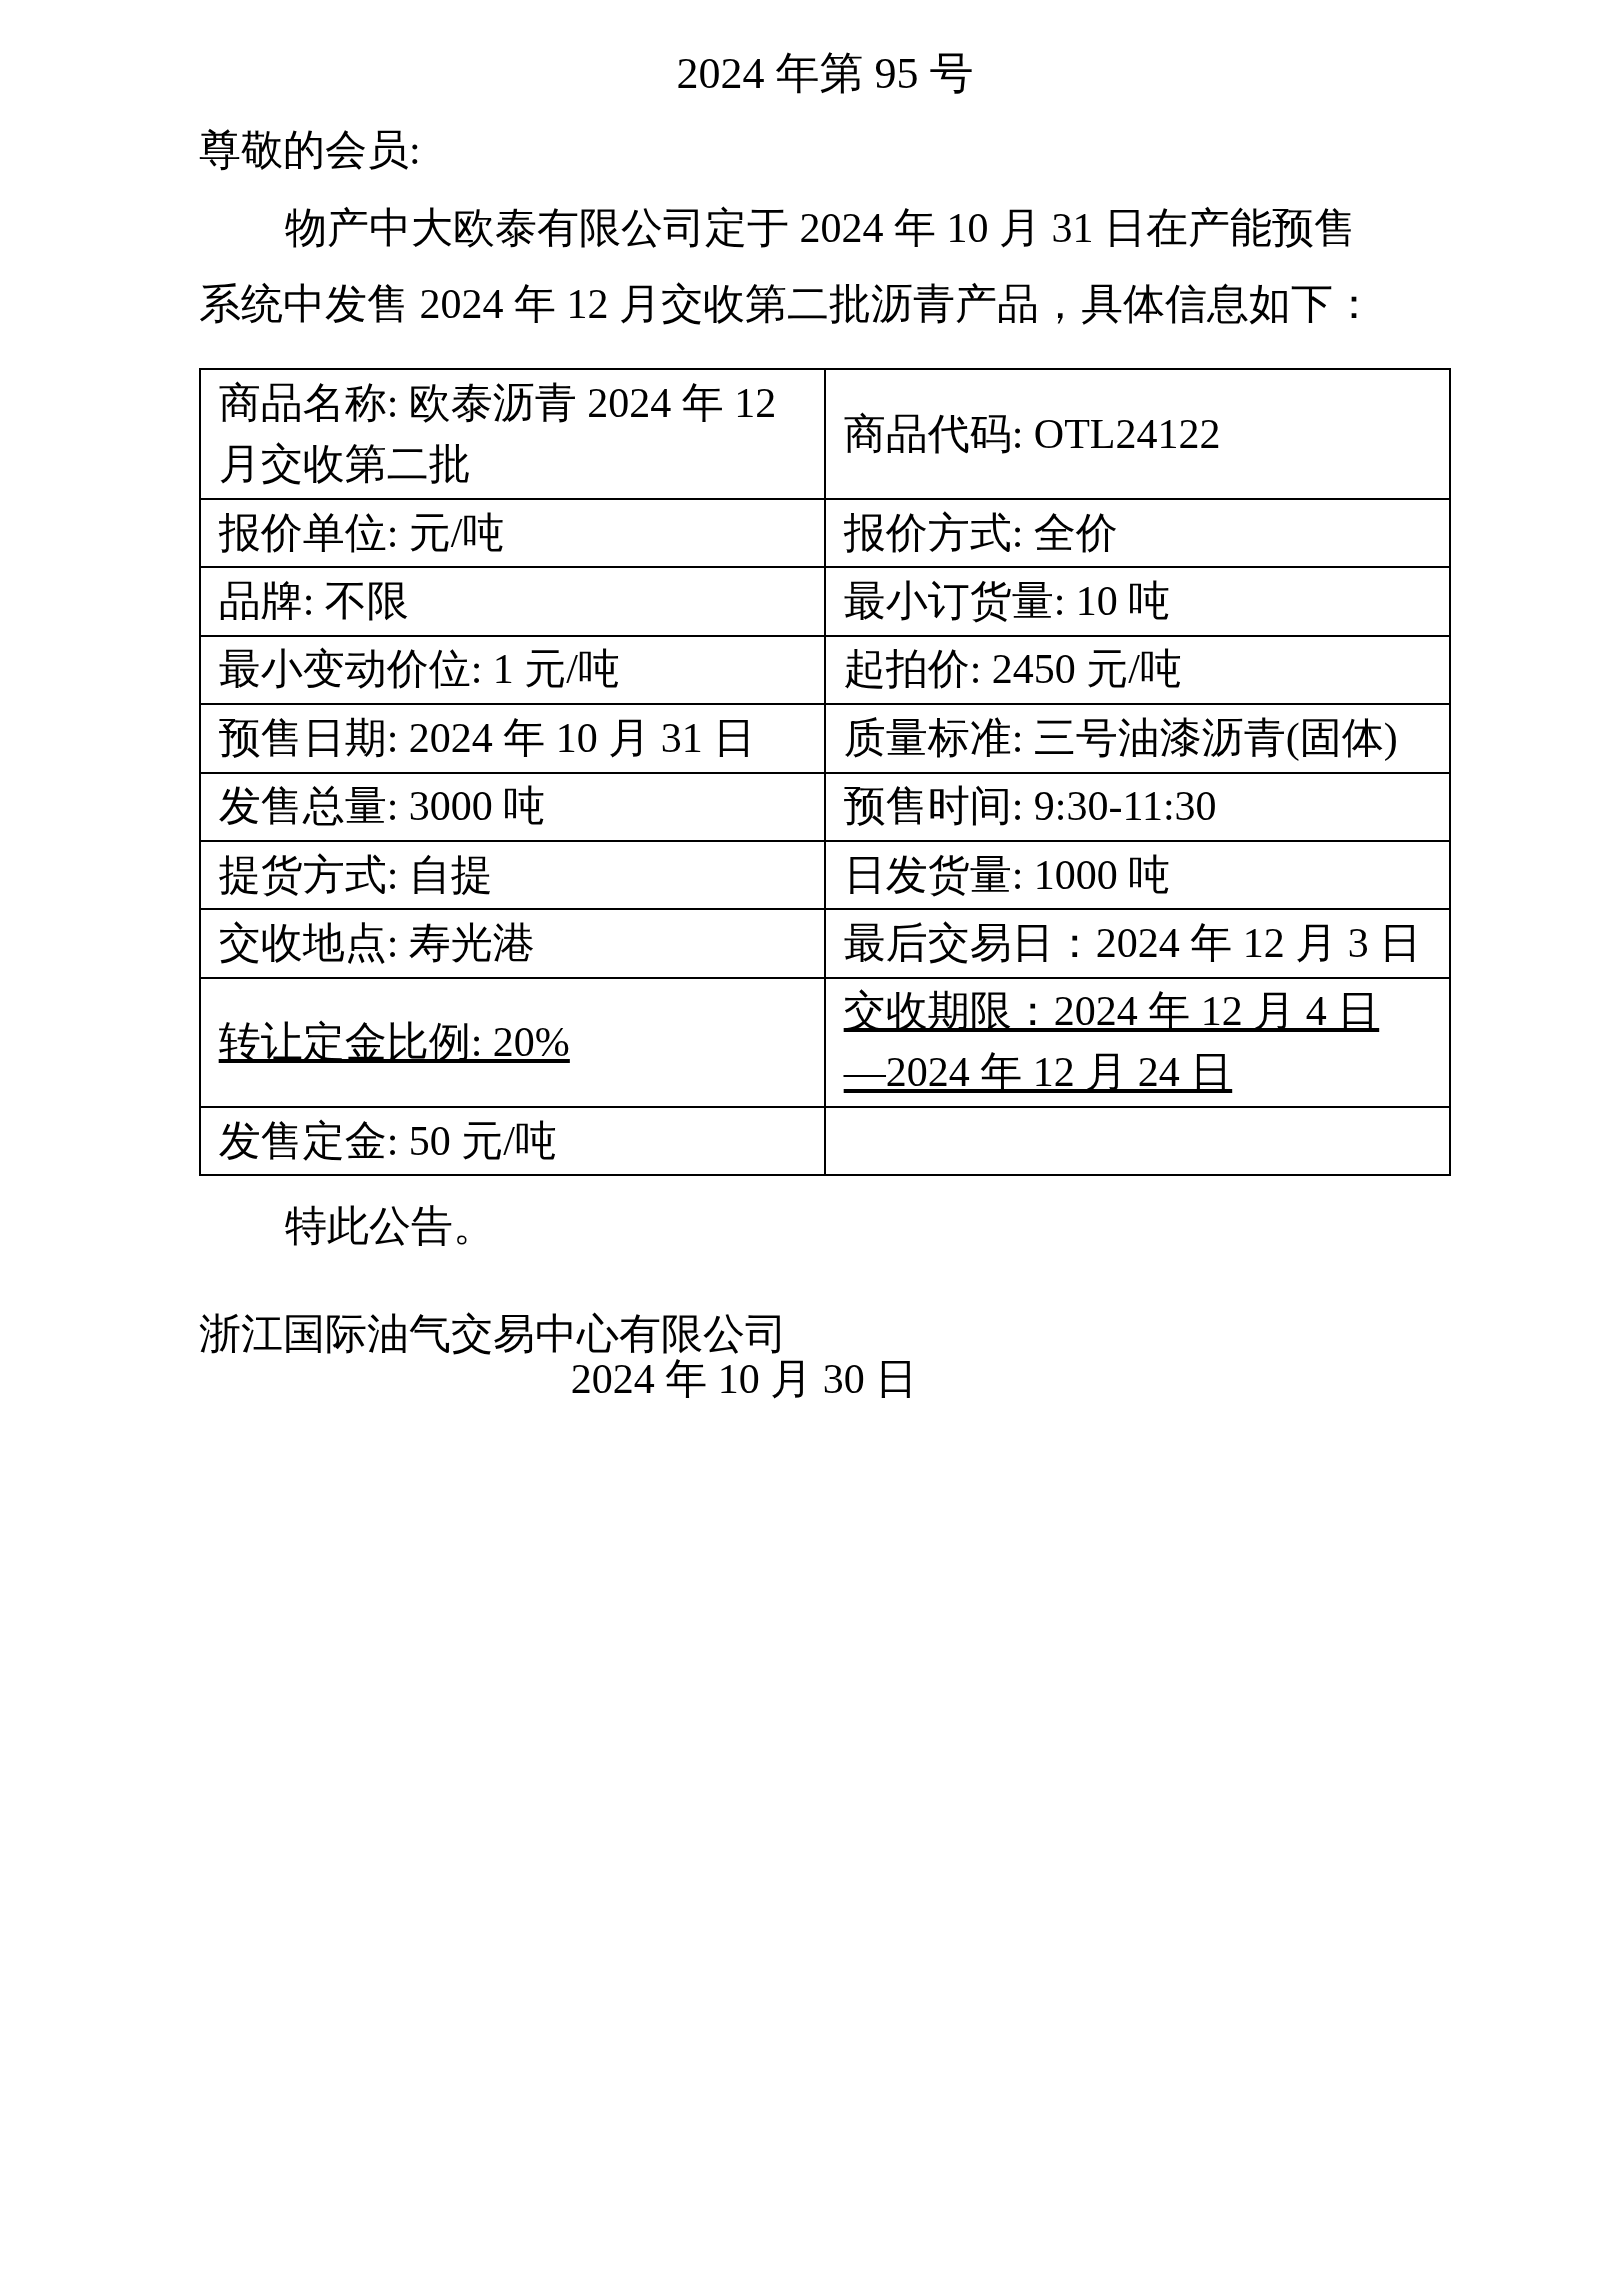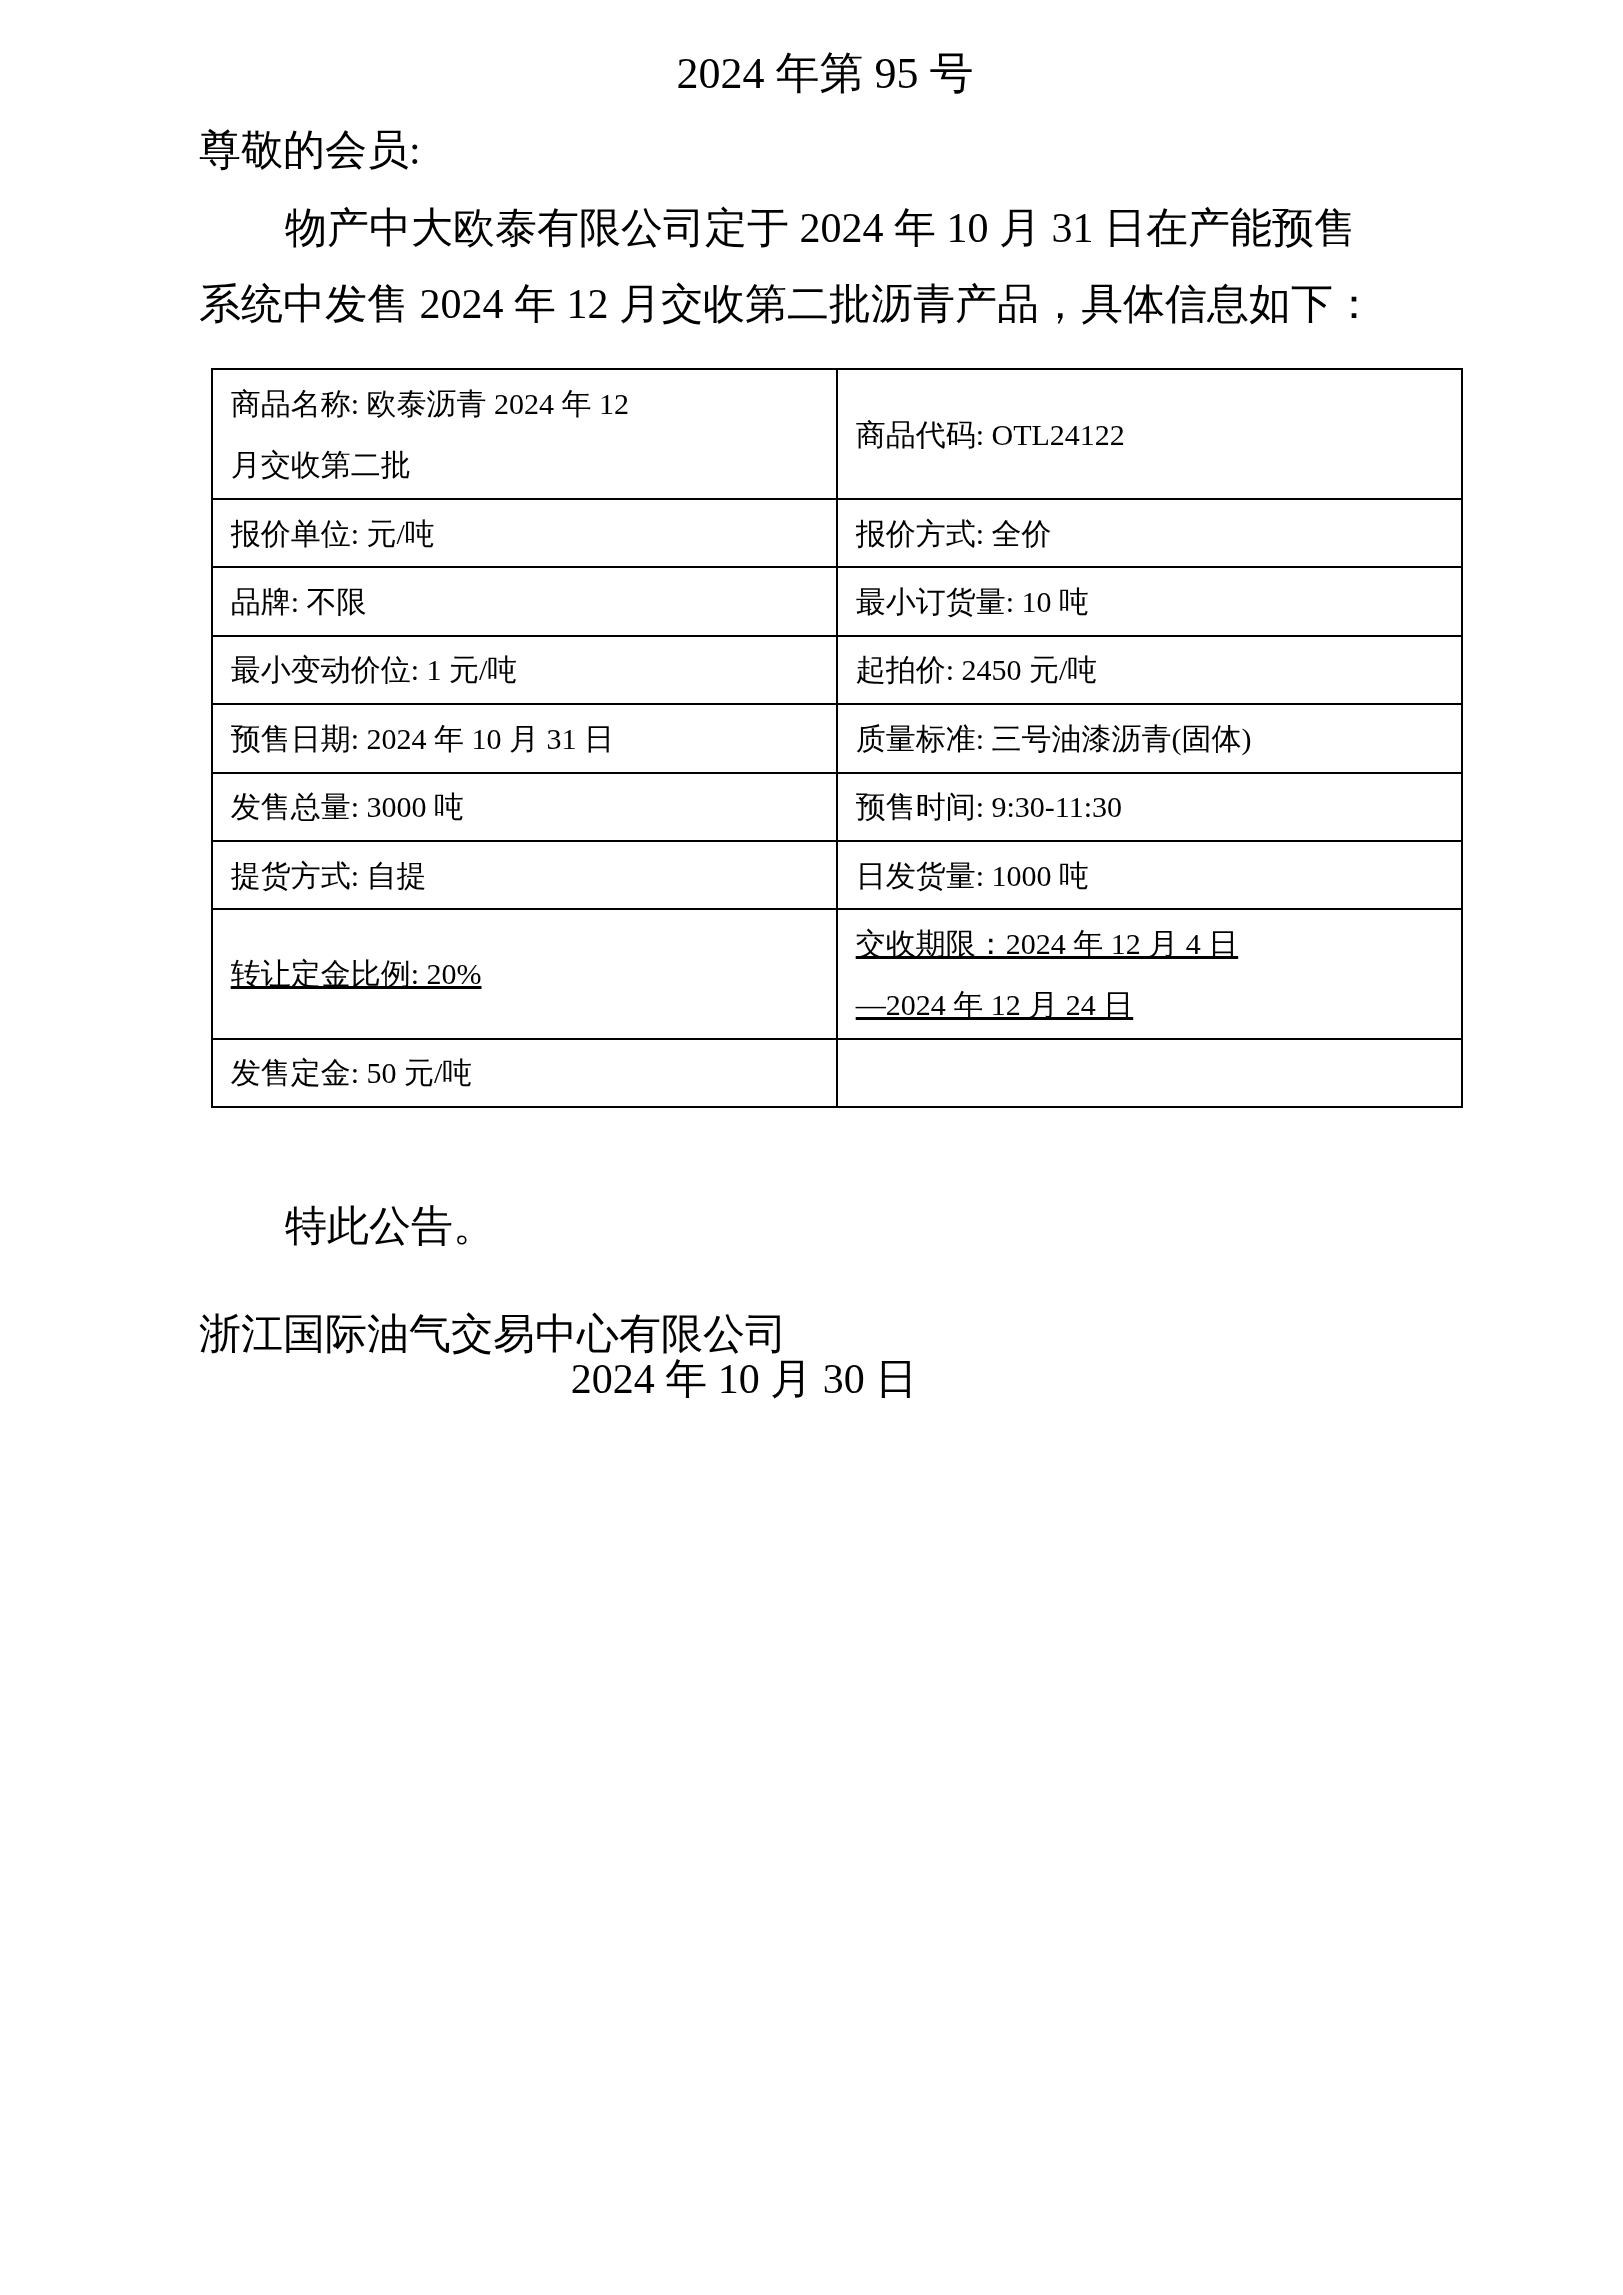--- a/index.html
+++ b/index.html
@@ -34,25 +34,25 @@
     top: 24.5px;
     text-align: center;
     font-size: 44px;
   }
   .greeting { top: 102px; }
   .para-1 { top: 180px; text-indent: 86px; }
   .para-2 { top: 256px; }
   .product-table {
     position: absolute;
     top: 368px;
-    left: 12px;
+    left: 0;
     width: 1252px;
     border-collapse: collapse;
     table-layout: fixed;
-    font-size: 30px;
+    font-size: 42px;
   }
   .product-table td {
     border: 2.7px solid #000000;
     vertical-align: middle;
     padding: 2.7px 6.8px 2.7px 17.7px;
     line-height: 61px;
     white-space: pre-line;
   }
   .closing {
     top: 1178px;
@@ -112,20 +112,24 @@
           <td>质量标准:  三号油漆沥青(固体)</td>
         </tr>
         <tr style="height:65px;">
           <td>发售总量:  3000 吨</td>
           <td>预售时间:  9:30-11:30</td>
         </tr>
         <tr style="height:65px;">
           <td>提货方式:  自提</td>
           <td>日发货量:  1000 吨</td>
         </tr>
+        <tr style="height:65px;">
+          <td>交收地点:  寿光港</td>
+          <td>最后交易日：2024 年 12 月 3 日</td>
+        </tr>
         <tr style="height:126px;text-decoration:underline;">
           <td>转让定金比例:  20%</td>
           <td>交收期限：2024 年 12 月 4 日
 —2024 年 12 月 24 日</td>
         </tr>
         <tr style="height:63px;">
           <td>发售定金:  50 元/吨</td>
           <td></td>
         </tr>
       </tbody>

